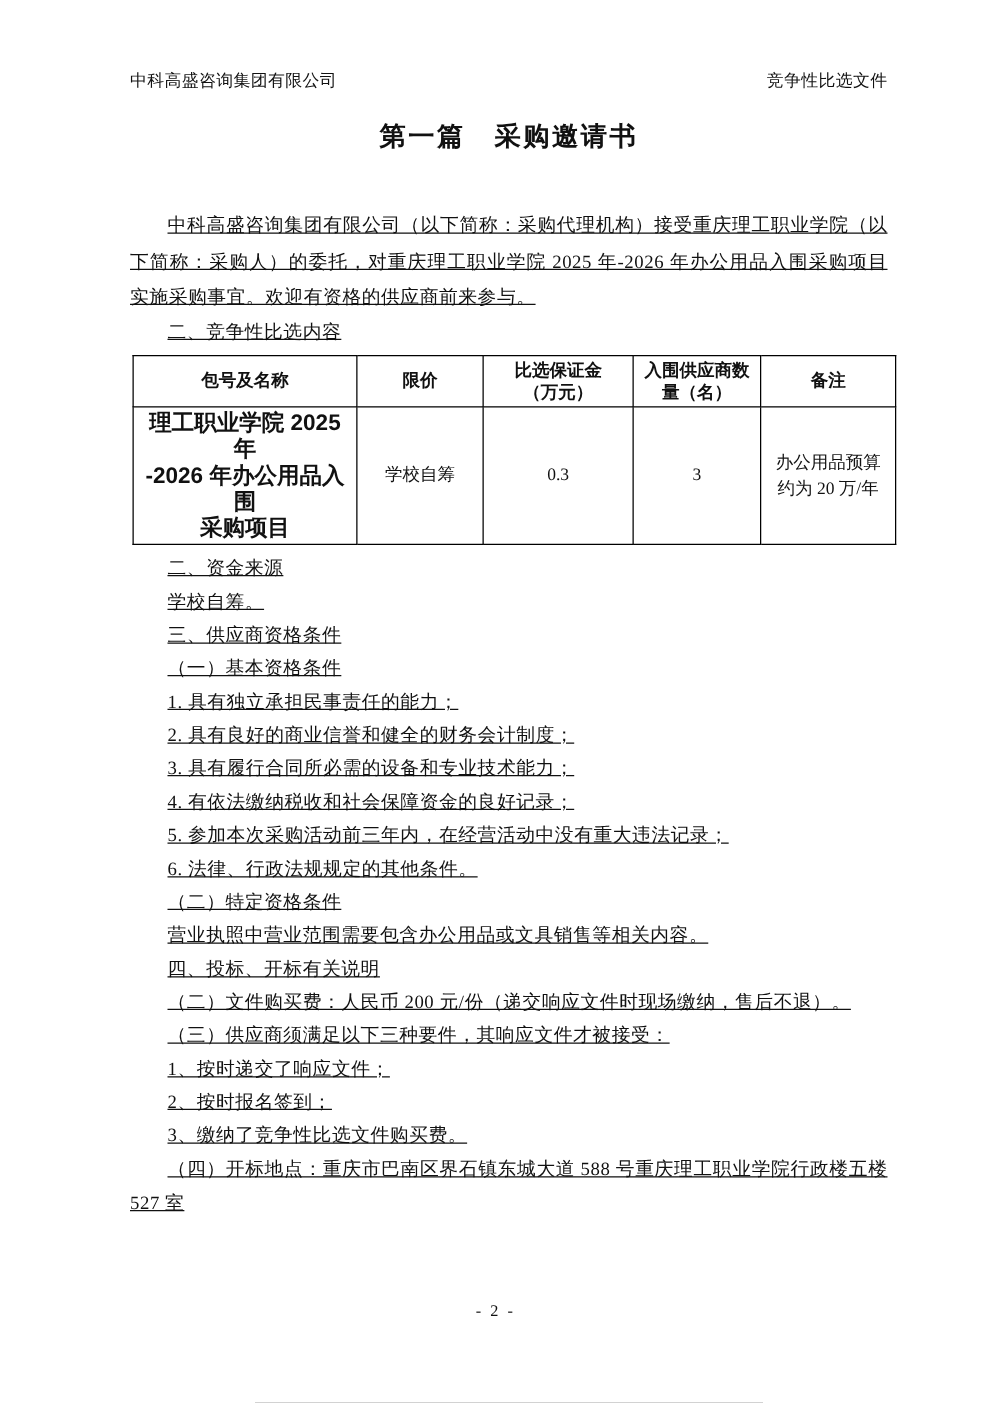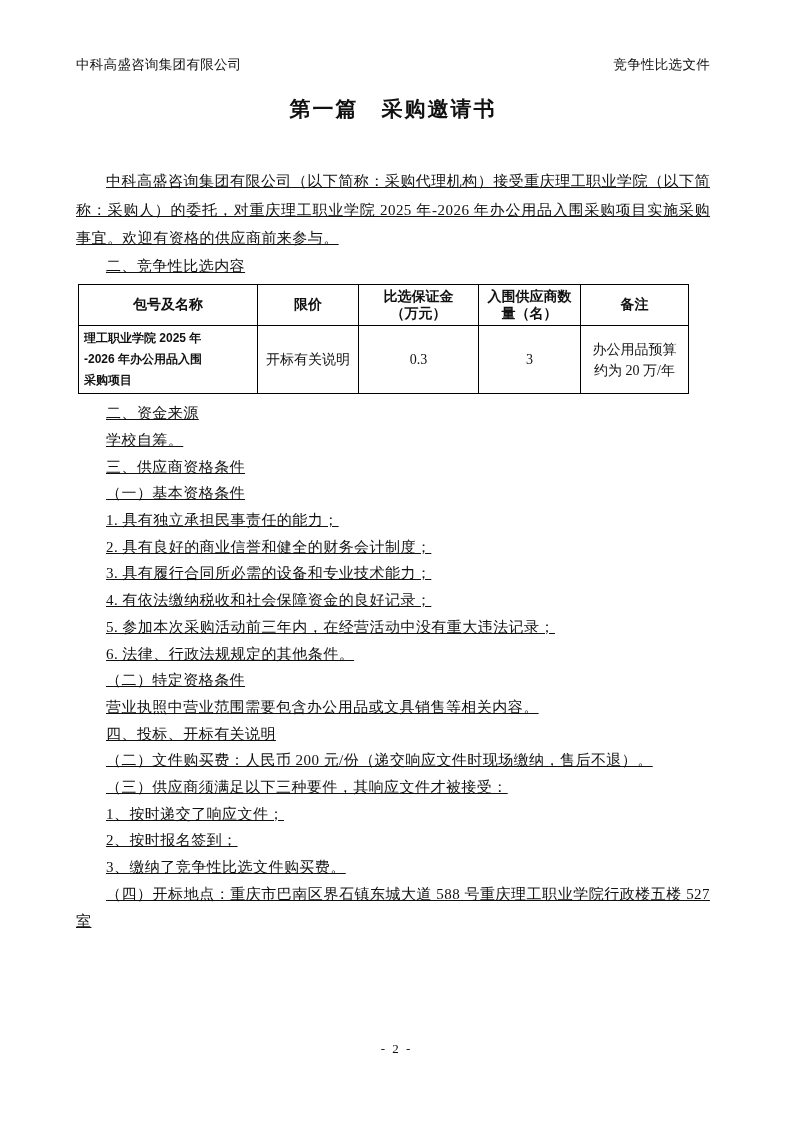--- a/index.html
+++ b/index.html
@@ -10,21 +10,21 @@
   .page {
     position: relative;
     width: 793px;
     height: 1122px;
     margin: 0 auto;
     background: #ffffff;
     color: #111;
     overflow: hidden;
   }
   .content {
-    padding: 56px 83px 0 76px;
+    padding: 56px 83px 0 104px;
   }
   .doc-header {
     display: flex;
     justify-content: space-between;
     align-items: baseline;
     font-size: 13.5px;
     line-height: 18px;
     letter-spacing: 0.3px;
   }
   .doc-title {
@@ -76,22 +76,22 @@
   }
   .cmp-table td {
     font-size: 14px;
     line-height: 21px;
     text-align: center;
     height: 62px;
   }
   td.cell-package {
     font-family: "Liberation Sans", "DejaVu Sans", sans-serif;
     font-weight: bold;
-    font-size: 12px;
-    text-align: left;
+    font-size: 18px;
+    text-align: center;
   }
   .page-footer {
     position: absolute;
     left: 0;
     right: 0;
     top: 1041px;
     text-align: center;
     font-size: 13px;
     letter-spacing: 2px;
   }
@@ -130,21 +130,21 @@
           <th>入围供应商数
 量（名）</th>
           <th>备注</th>
         </tr>
       </thead>
       <tbody>
         <tr>
           <td class="cell-package">理工职业学院 2025 年
 -2026 年办公用品入围
 采购项目</td>
-          <td>开标有关说明</td>
+          <td>学校自筹</td>
           <td>0.3</td>
           <td>3</td>
           <td>办公用品预算
 约为 20 万/年</td>
         </tr>
       </tbody>
     </table>
 
     <p class="para">二、资金来源</p>
     <p class="para">学校自筹。</p>

